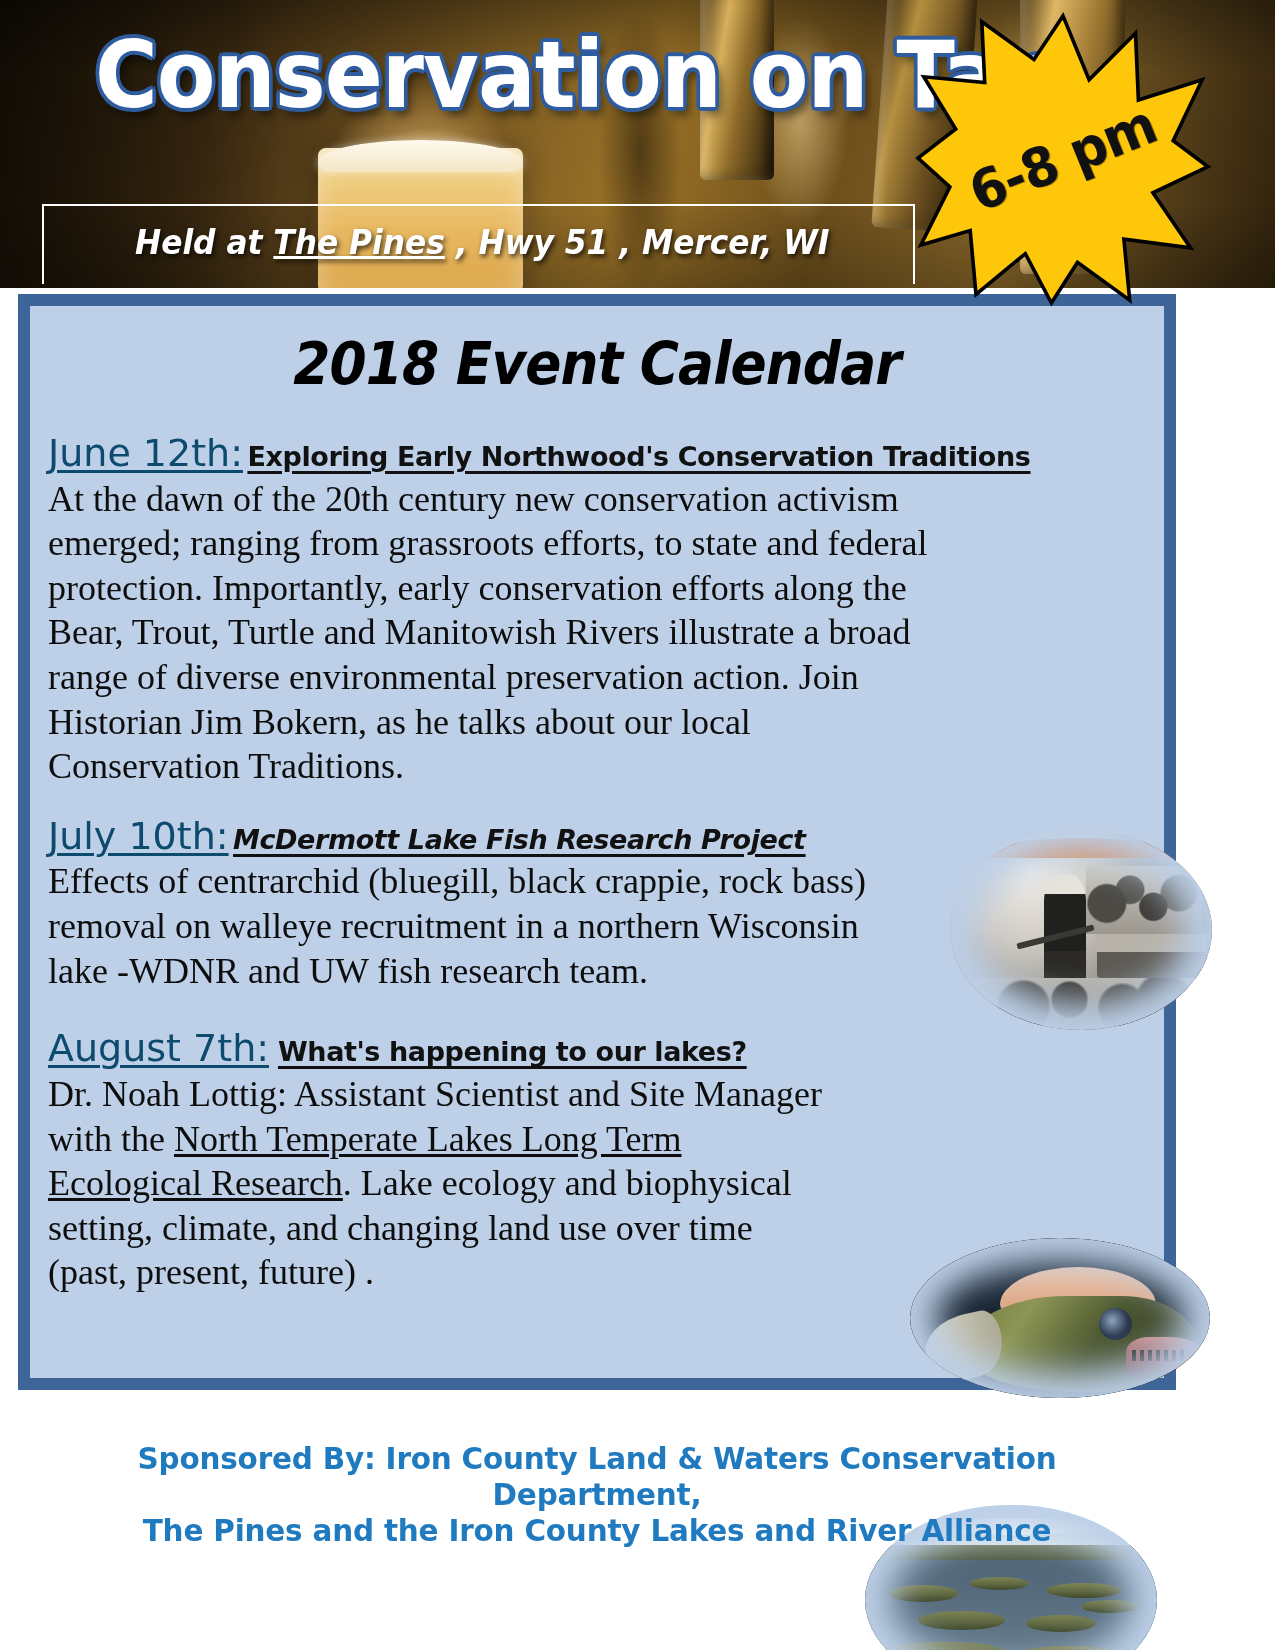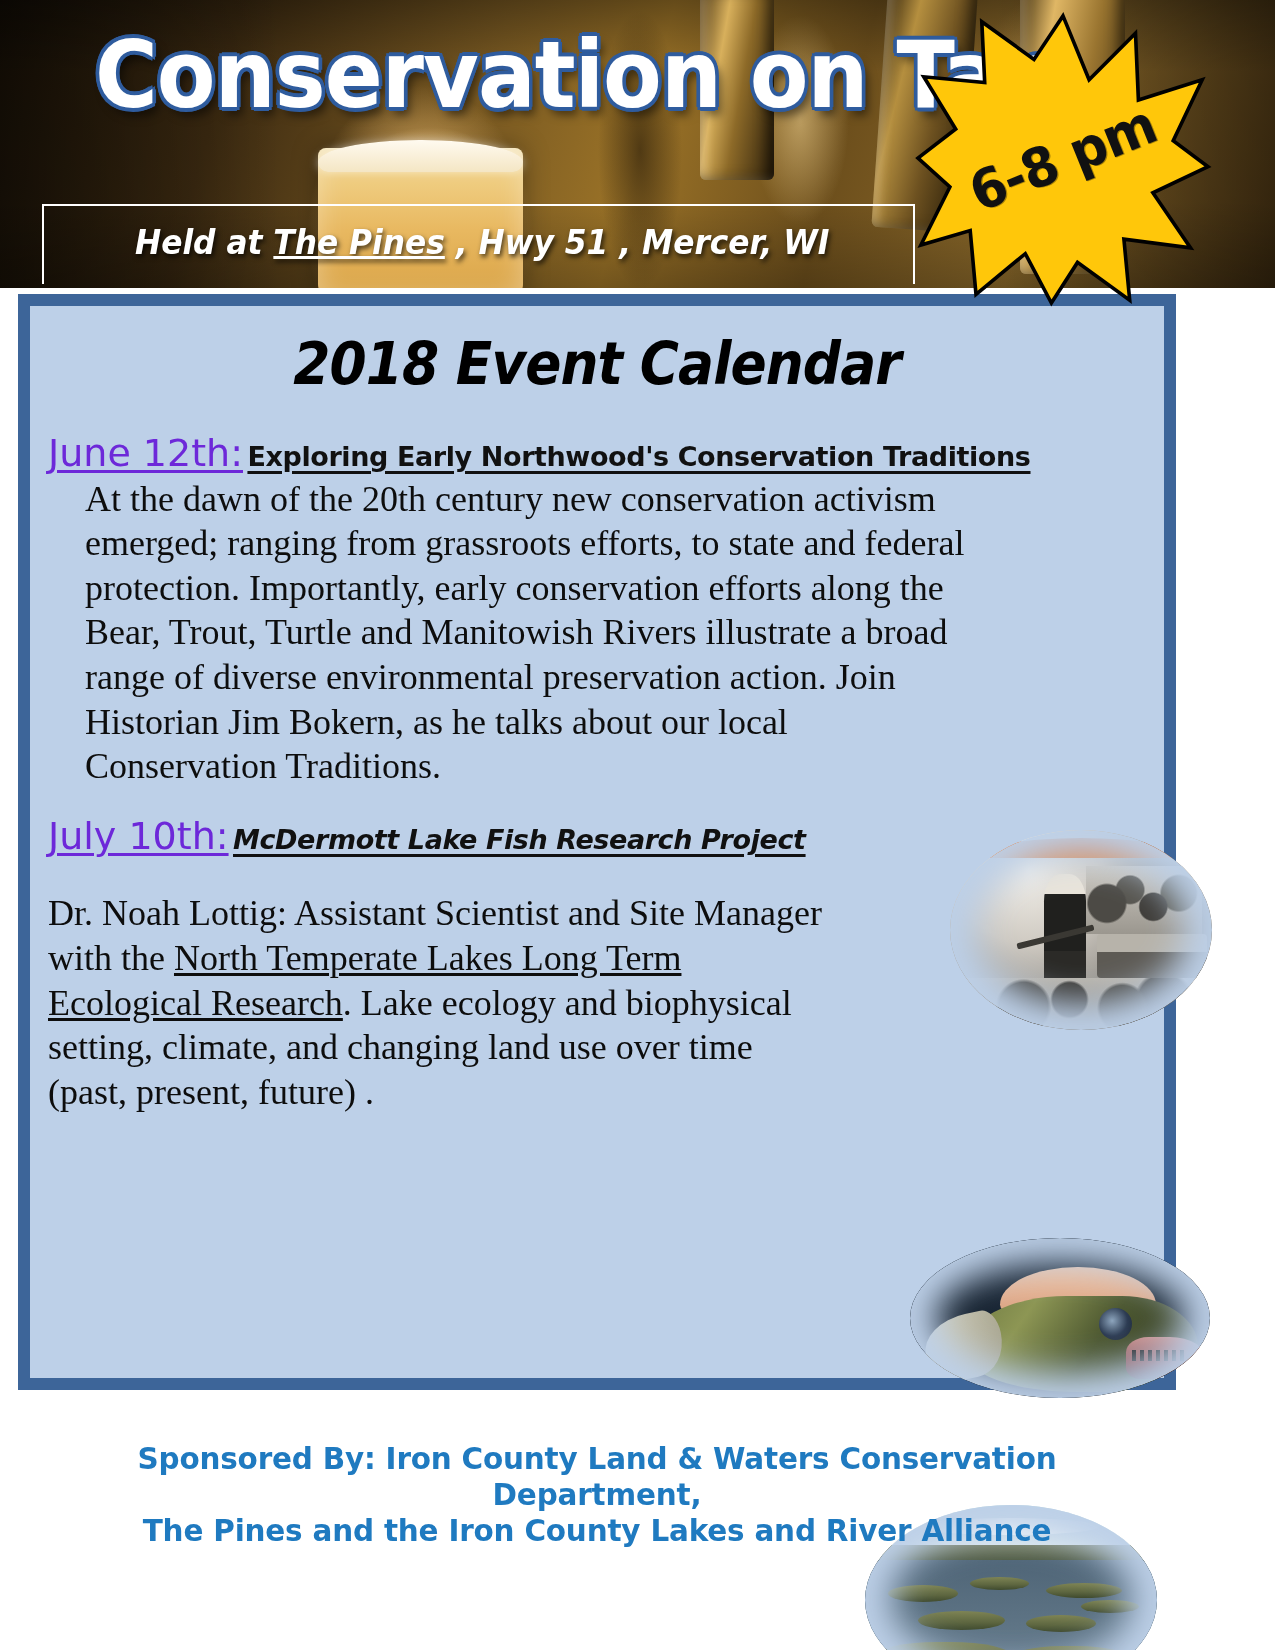--- a/index.html
+++ b/index.html
@@ -177,21 +177,21 @@
   .event { position: relative; }
 
   .event-head {
     white-space: nowrap;
     margin: 0;
     line-height: 1.12;
   }
   .event-date {
     font-family: "DejaVu Sans", sans-serif;
     font-size: 38px;
-    color: #6d28d9;
+    color: #0c4a6e;
     text-decoration: underline;
     text-underline-offset: 4px;
     text-decoration-thickness: 3px;
   }
   .event-topic {
     font-family: "DejaVu Sans", sans-serif;
     font-weight: bold;
     font-size: 27px;
     color: #111111;
     text-decoration: underline;
@@ -206,21 +206,21 @@
     font-size: 36px;
     line-height: 1.24;
     color: #0d0d0d;
     margin: 2px 0 0 0;
     white-space: pre-line;
   }
   .event-body .ul { text-decoration: underline; text-underline-offset: 3px; }
 
   
   #event-june { margin-top: 34px; }
-  #event-june .event-body { width: 880px; margin-left: 37px; }
+  #event-june .event-body { width: 880px; }
   #event-july { margin-top: 26px; }
   #event-july .event-body { width: 830px; }
   #event-august { margin-top: 34px; }
   #event-august .event-body { width: 790px; }
 
   
   .photo {
     position: absolute;
     border-radius: 50%;
   }
@@ -407,23 +407,28 @@
         <span class="event-topic">Exploring Early Northwood's Conservation Traditions</span>
       </div>
       <p class="event-body">At the dawn of the 20th century new conservation activism emerged; ranging from grassroots efforts, to state and federal protection. Importantly, early conservation efforts along the Bear, Trout, Turtle and Manitowish Rivers illustrate a broad range of diverse environmental preservation action.  Join Historian Jim Bokern, as he talks about our local Conservation Traditions.</p>
     </div>
 
     <div class="event" id="event-july">
       <div class="event-head">
         <span class="event-date">July 10th:</span>
         <span class="event-topic italicized">McDermott Lake Fish Research Project</span>
       </div>
+      <p class="event-body">Effects of centrarchid (bluegill, black crappie, rock bass) removal on walleye recruitment in a northern Wisconsin lake -WDNR and UW fish research team.</p>
     </div>
 
     <div class="event" id="event-august">
+      <div class="event-head">
+        <span class="event-date">August 7th:</span>
+        &nbsp;<span class="event-topic">What's happening to our lakes?</span>
+      </div>
       <p class="event-body"><span>Dr. Noah Lottig: Assistant Scientist and Site Manager with the </span><span class="ul">North Temperate Lakes Long Term Ecological Research</span><span>. Lake ecology and biophysical setting, climate, and changing land use over time (past, present, future) .</span></p>
     </div>
 
     <div class="photo" id="photo-historic">
       <div class="scene">
         <div class="band-top"></div>
         <div class="crowd"></div>
         <div class="machine"></div>
         <div class="figure"></div>
         <div class="tool"></div>

